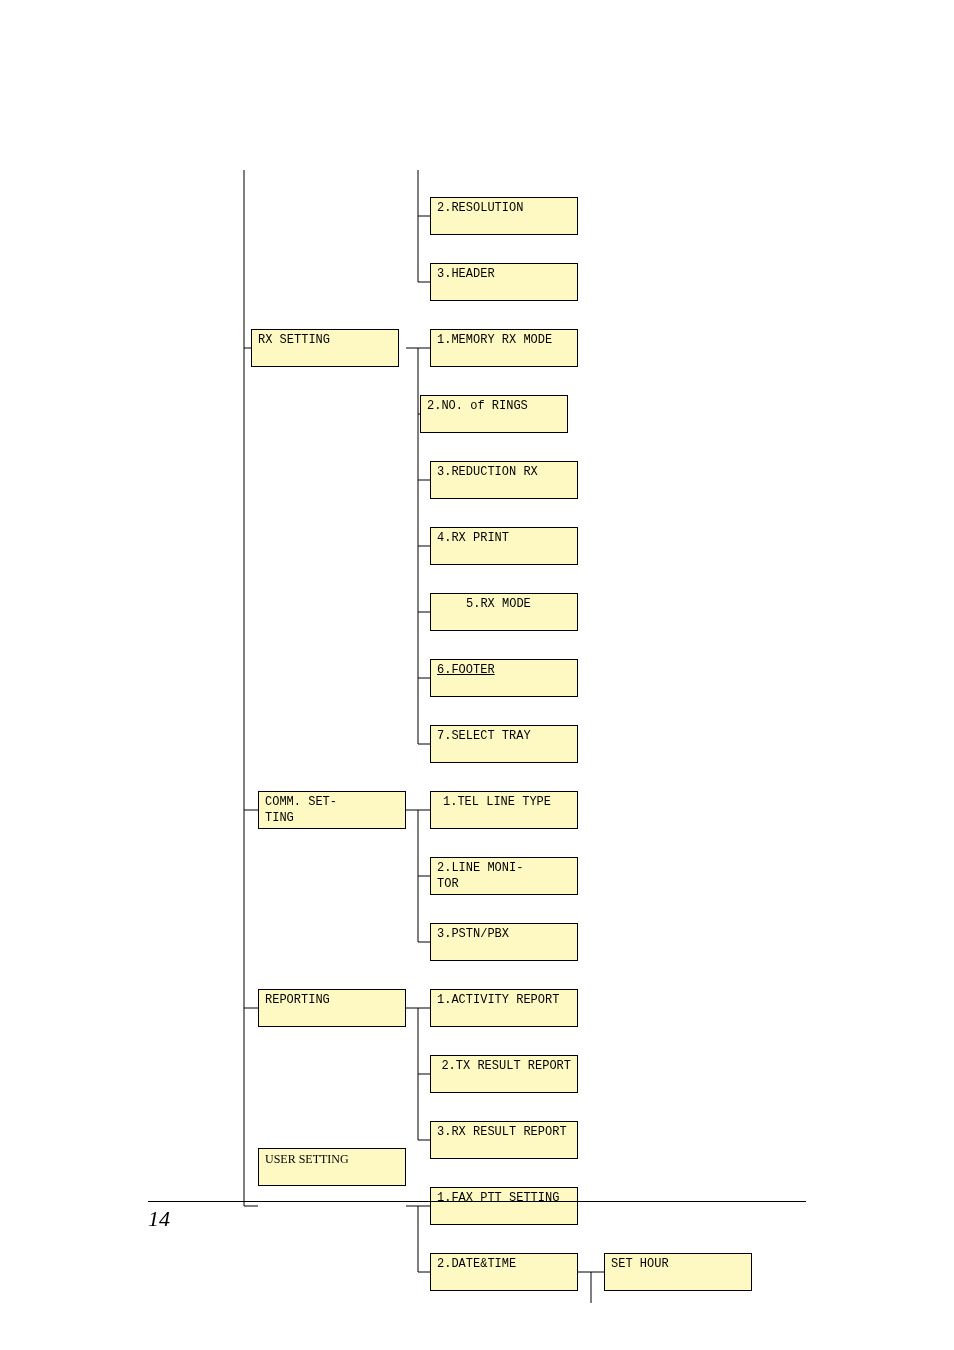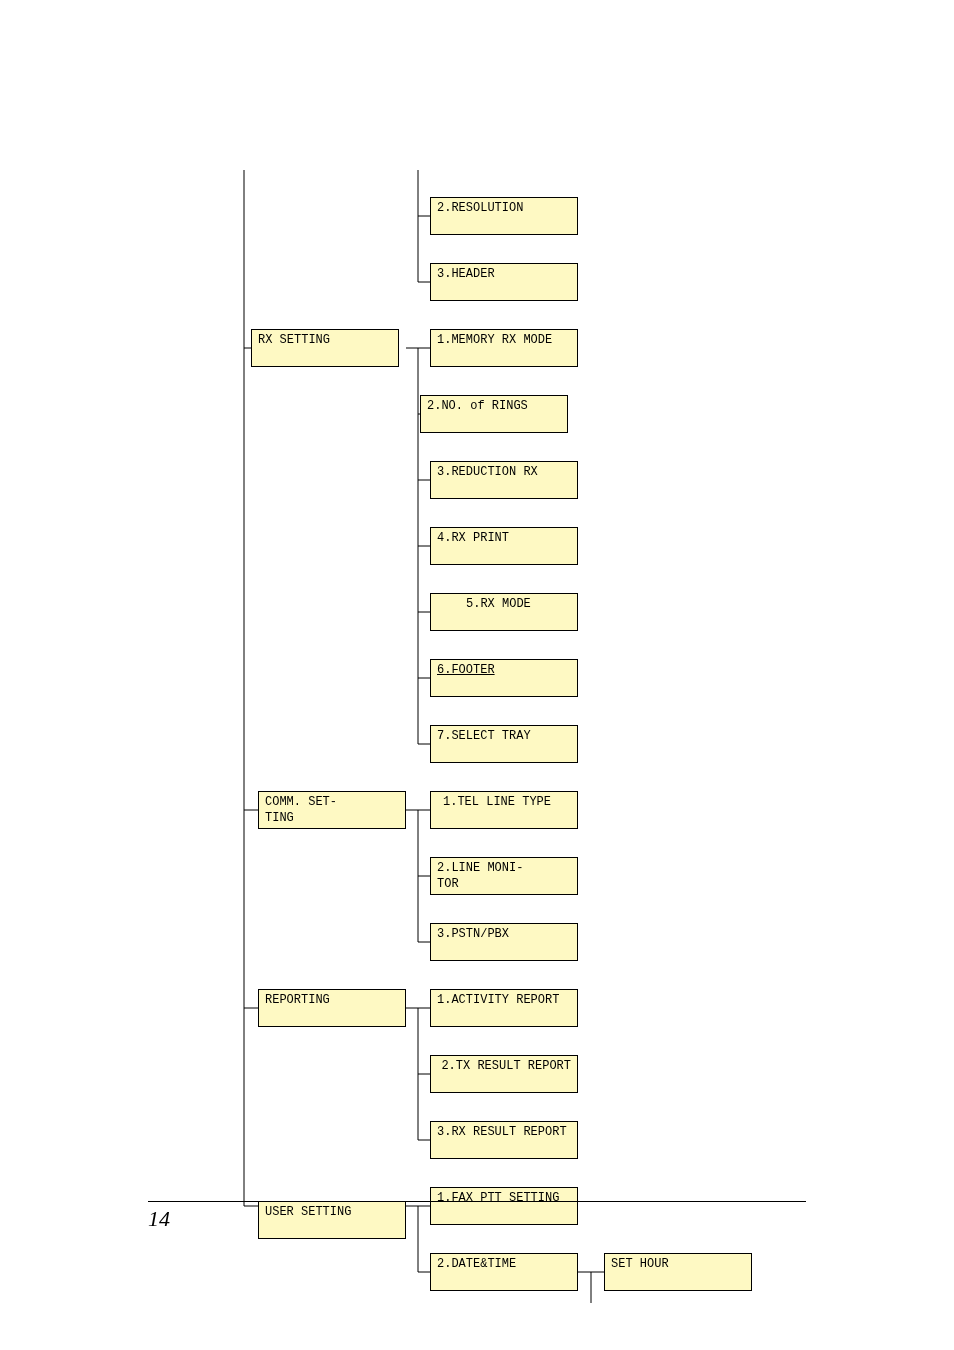--- a/index.html
+++ b/index.html
@@ -115,21 +115,21 @@
       <div class="node" style="left: 430px; top: 923px;">3.PSTN/PBX</div>
       <div class="node" style="left: 430px; top: 989px;">1.ACTIVITY REPORT</div>
       <div class="node" style="left: 430px; top: 1055px; text-align: right;">2.TX RESULT REPORT</div>
       <div class="node" style="left: 430px; top: 1121px;">3.RX RESULT REPORT</div>
       <div class="node" style="left: 430px; top: 1187px;">1.FAX PTT SETTING</div>
       <div class="node" style="left: 430px; top: 1253px;">2.DATE&amp;TIME</div>
       <div class="node" style="left: 251px; top: 329px;">RX SETTING</div>
       <div class="node" style="left: 258px; top: 791px;">COMM. SET-
 TING</div>
       <div class="node" style="left: 258px; top: 989px;">REPORTING</div>
-      <div class="node" style="left: 258px; top: 1201px;">USER SETTING</div>
+      <div class="node" style="left: 258px; top: 1148px; font-family: Liberation Serif, serif;">USER SETTING</div>
       <div class="node" style="left: 604px; top: 1253px;">SET HOUR</div>
     </div>
 
   <div class="footer">
     <div class="footer-line"></div>
     <div class="footer-row">
       <span class="page-num">14</span>
     </div>
   </div>
 </div>

